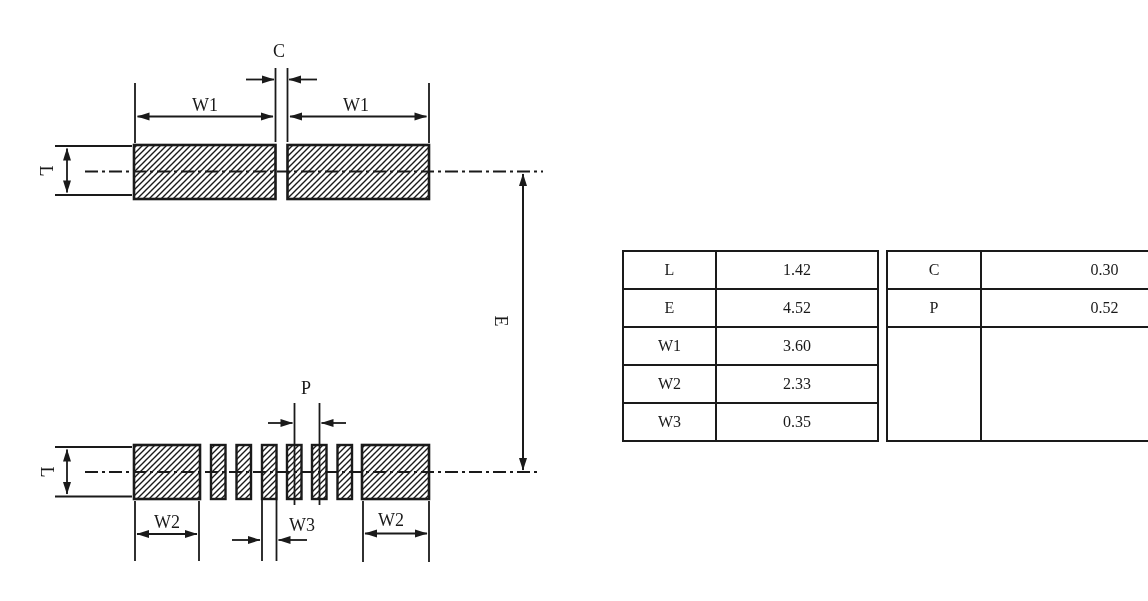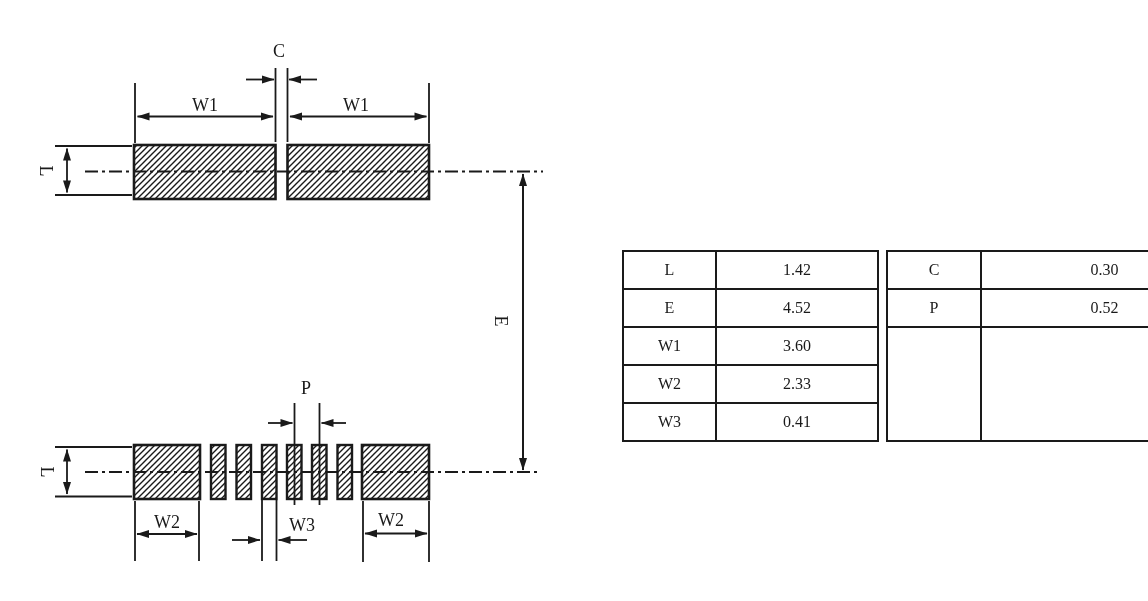--- a/index.html
+++ b/index.html
@@ -157,21 +157,21 @@
       <tr>
         <td class="c-param">W1</td>
         <td class="c-value">3.60</td>
       </tr>
       <tr>
         <td class="c-param">W2</td>
         <td class="c-value">2.33</td>
       </tr>
       <tr>
         <td class="c-param">W3</td>
-        <td class="c-value">0.41</td>
+        <td class="c-value">0.35</td>
       </tr>
     </tbody>
   </table>
 
   <table id="table-right" class="dim-table">
     <tbody>
       <tr>
         <td class="c-param">C</td>
         <td class="c-value">0.30</td>
       </tr>

